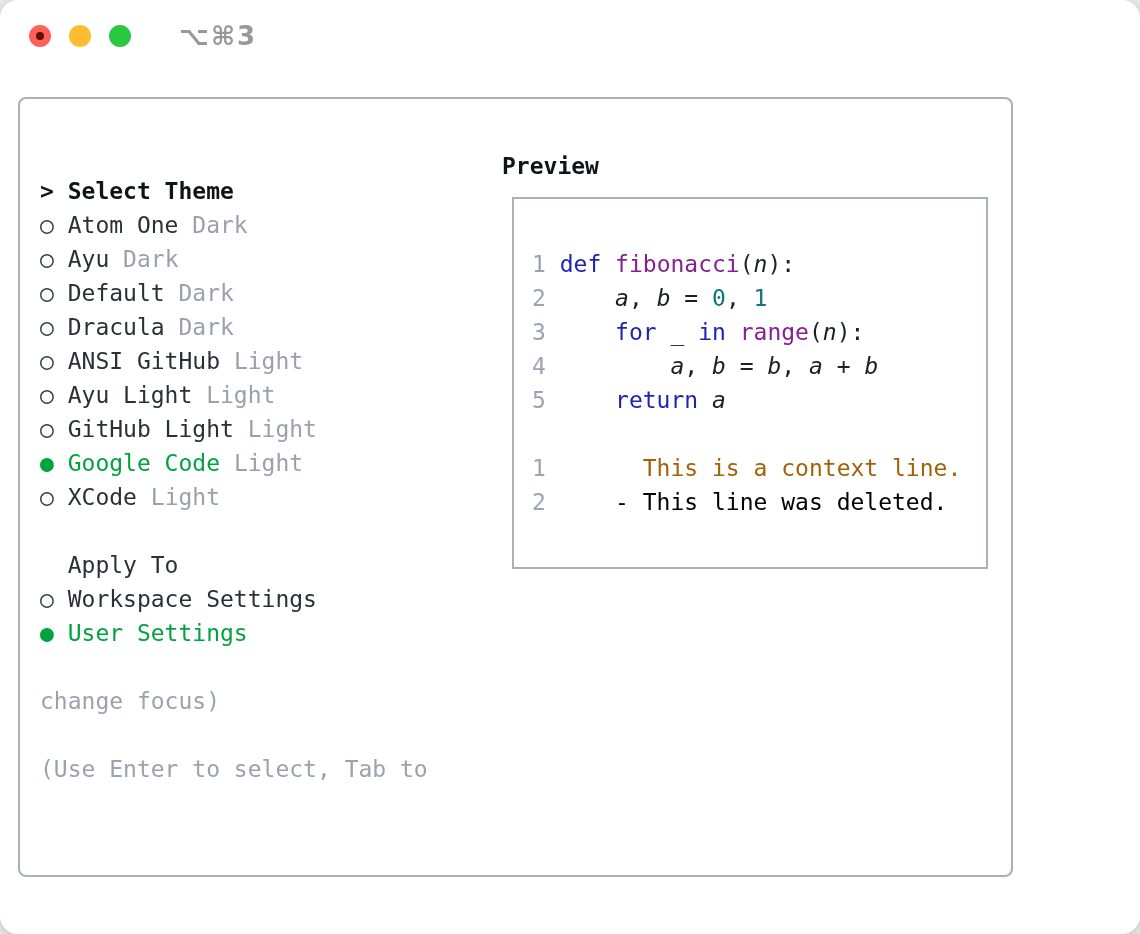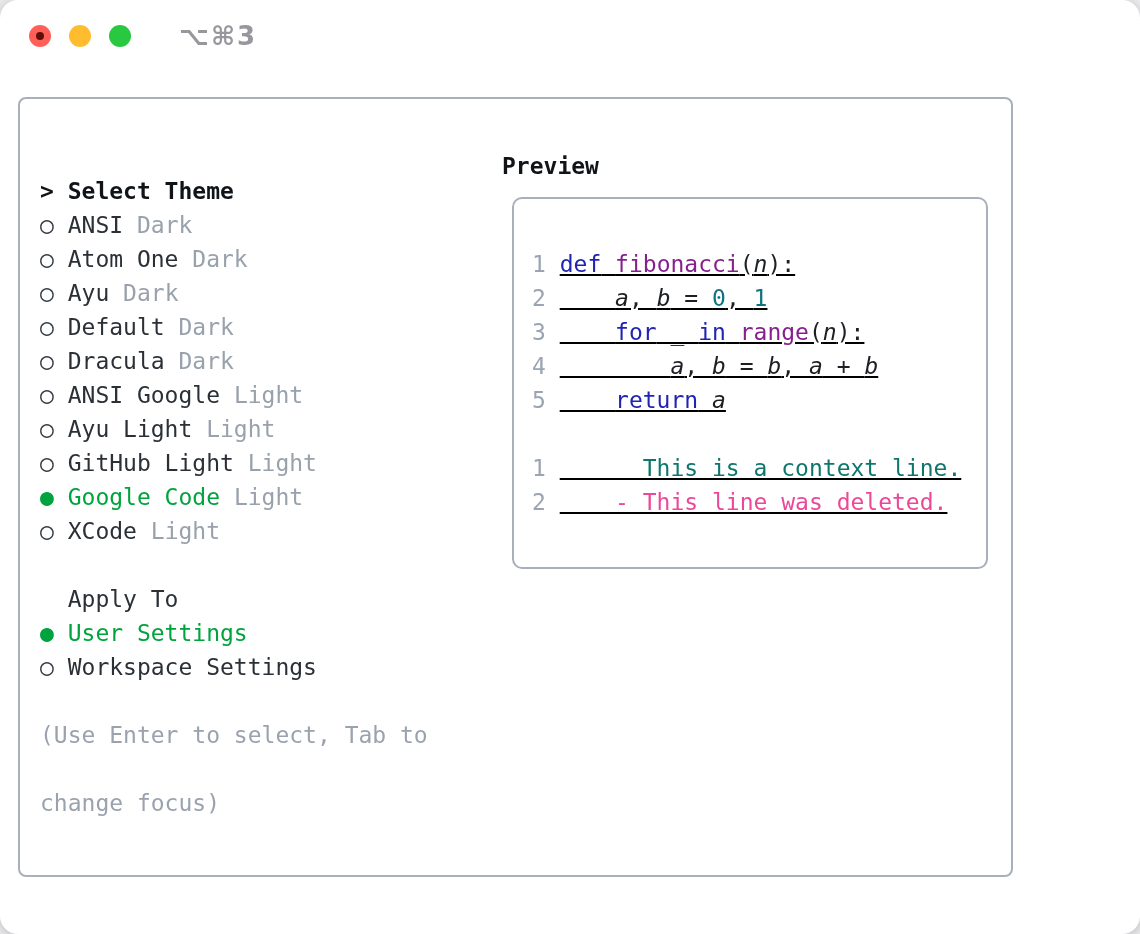--- a/index.html
+++ b/index.html
@@ -25,31 +25,31 @@
   .hdr{font-weight:bold;color:#101418;}
   .mk{display:inline-block;width:2ch;color:#3a4048;}
   .hdr .mk{color:#101418;}
   .tag{color:#98a1ac;}
   .selected{color:#00a33d;}
   .ind{display:inline-block;width:2ch;}
   .apply-hdr{margin-top:34px;}
   .help{margin-top:34px;color:#9aa2ae;}
   
   .preview-title{font-size:23px;line-height:34px;font-weight:bold;color:#101418;}
-  .preview-box{margin-left:10px;margin-top:14px;width:476px;border:2px solid #a9b0bb;border-radius:10px;
-               padding:48px 10px 48px 18px;background:#fff;text-decoration:underline;}
+  .preview-box{margin-left:10px;margin-top:14px;width:476px;border:2px solid #a9b0bb;border-radius:0;
+               padding:48px 10px 48px 18px;background:#fff;}
   .lnum{display:inline-block;width:2ch;color:#9aa4b2;}
   .spacer-line{height:34px;}
   .kw{color:#2024b4;}
   .fn{color:#871f8f;}
   .var{color:#1c1f23;font-style:italic;}
   .num{color:#0e7580;}
   .pl{color:#1c1f23;}
-  .ctx{color:#0f766e;}
-  .del{color:#ec4899;}
+  .ctx{color:#a16207;}
+  .del{color:#000000;}
   .add{color:#00bd00;}
 </style>
 </head>
 <body>
 
 <div class="stage">
   <div class="window">
 
     <div class="titlebar">
       <span class="tl tl-red"></span>
@@ -58,55 +58,54 @@
       <span class="win-title">⌥⌘3</span>
     </div>
 
     <div class="panel">
 
       <div class="col-left">
         <div class="row hdr"><span class="mk">&gt;</span><span>Select Theme</span></div>
 
         <div>
 
-            <div class="row"><span class="mk normal">○</span><span class="normal">ANSI</span><span class="tag"> </span><span class="tag">Dark</span></div>
 
             <div class="row"><span class="mk normal">○</span><span class="normal">Atom One</span><span class="tag"> </span><span class="tag">Dark</span></div>
 
             <div class="row"><span class="mk normal">○</span><span class="normal">Ayu</span><span class="tag"> </span><span class="tag">Dark</span></div>
 
             <div class="row"><span class="mk normal">○</span><span class="normal">Default</span><span class="tag"> </span><span class="tag">Dark</span></div>
 
             <div class="row"><span class="mk normal">○</span><span class="normal">Dracula</span><span class="tag"> </span><span class="tag">Dark</span></div>
 
 
-            <div class="row"><span class="mk normal">○</span><span class="normal">ANSI Google</span><span class="tag"> </span><span class="tag">Light</span></div>
+            <div class="row"><span class="mk normal">○</span><span class="normal">ANSI GitHub</span><span class="tag"> </span><span class="tag">Light</span></div>
 
             <div class="row"><span class="mk normal">○</span><span class="normal">Ayu Light</span><span class="tag"> </span><span class="tag">Light</span></div>
 
 
             <div class="row"><span class="mk normal">○</span><span class="normal">GitHub Light</span><span class="tag"> </span><span class="tag">Light</span></div>
 
             <div class="row"><span class="mk selected">●</span><span class="selected">Google Code</span><span class="tag"> </span><span class="tag">Light</span></div>
 
             <div class="row"><span class="mk normal">○</span><span class="normal">XCode</span><span class="tag"> </span><span class="tag">Light</span></div>
           </div>
 
         <div class="row apply-hdr"><span class="ind"></span><span>Apply To</span></div>
 
         <div>
 
+            <div class="row"><span class="mk normal">○</span><span class="normal">Workspace Settings</span></div>
+
             <div class="row"><span class="mk selected">●</span><span class="selected">User Settings</span></div>
-
-            <div class="row"><span class="mk normal">○</span><span class="normal">Workspace Settings</span></div>
           </div>
 
         <div class="help">
+          <div class="row help">change focus)</div>
           <div class="row help">(Use Enter to select, Tab to</div>
-          <div class="row help">change focus)</div>
         </div>
       </div>
 
       <div class="col-right">
         <div class="preview-title">Preview</div>
 
         <div class="preview-box">
 
           <div>
 

